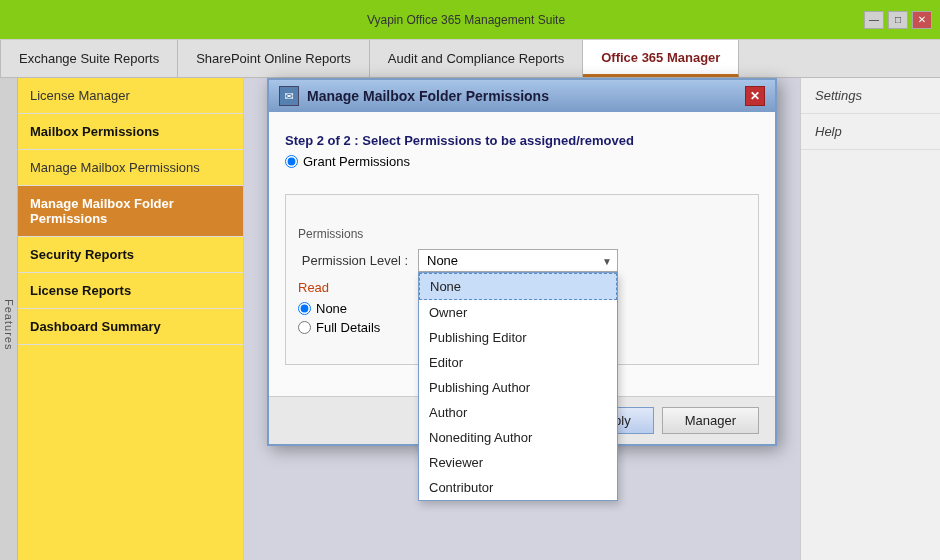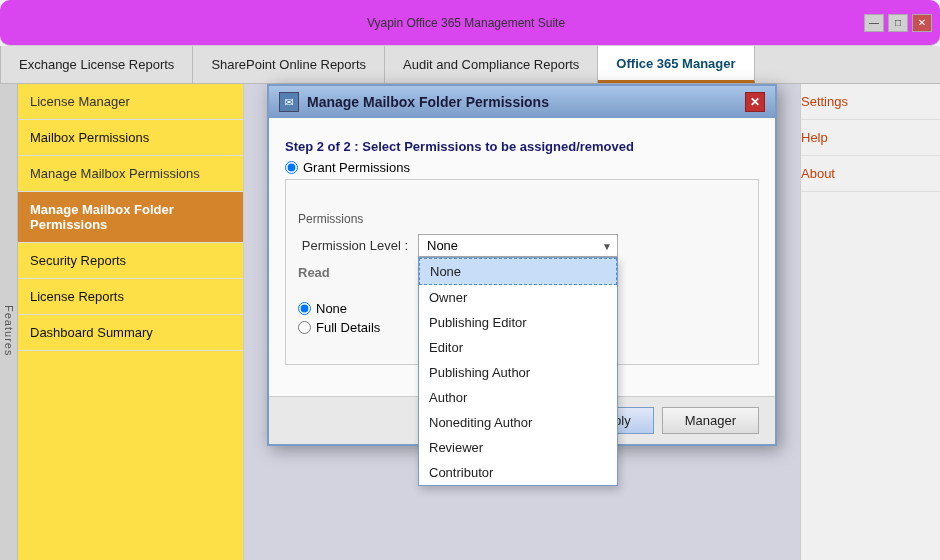--- a/index.html
+++ b/index.html
@@ -1,27 +1,26 @@
 <!DOCTYPE html>
 <html><head>
   <meta charset="utf-8">
   <style>
     * { box-sizing: border-box; margin: 0; padding: 0; font-family: 'Segoe UI', Tahoma, Geneva, Verdana, sans-serif; }
     body { width: 940px; height: 560px; overflow: hidden; background: #f0f0f0; font-size: 13px; }
 
     
     .title-bar {
-      background: #d946ef;
-      height: 46px;
+      background: #84cc16;
+      height: 40px;
       display: flex;
       align-items: center;
       justify-content: space-between;
       padding: 0 8px;
       border-bottom: 1px solid #ccc;
-      border-radius: 10px;
     }
     .title-bar-text { flex: 1; text-align: center; font-size: 12px; color: #333; }
     .title-bar-controls { display: flex; gap: 4px; }
     .title-bar-btn {
       width: 20px; height: 18px;
       background: #d0d0d0;
       border: 1px solid #aaa;
       cursor: pointer;
       font-size: 10px;
       display: flex; align-items: center; justify-content: center;
@@ -41,21 +40,21 @@
       padding: 0 18px;
       display: flex; align-items: center;
       border-right: 1px solid #bbb;
       cursor: pointer;
       font-size: 13px;
       color: #222;
       white-space: nowrap;
     }
     .nav-tab.active {
       background: #fff;
-      color: #0c4a6e;
+      color: #7f1d1d;
       border-bottom: 3px solid #c07020;
       font-weight: 600;
     }
     .nav-tab:first-child { border-left: 1px solid #bbb; }
 
     
     .content-area {
       display: flex;
       height: calc(560px - 28px - 38px);
       position: relative;
@@ -94,43 +93,44 @@
       cursor: pointer;
       border-bottom: 1px solid #ddd;
       color: #333;
       font-size: 13px;
     }
     .sidebar-item.active {
       background: #d4842a;
       color: white;
       font-weight: 600;
     }
-    .sidebar-item.bold { font-weight: 400; color: #111; }
+    .sidebar-item.bold { font-weight: 700; color: #111; }
 
     
     .main-panel {
       flex: 1;
       background: #e8e8f0;
       position: relative;
     }
 
     
     .right-bar {
       width: 140px;
       background: #f0f0f0;
       border-left: 1px solid #ccc;
       display: flex;
       flex-direction: column;
     }
     .right-bar-item {
-      padding: 10px 0;
+      padding: 10px 14px;
       border-bottom: 1px solid #ddd;
       cursor: pointer;
       font-size: 13px;
-      color: #c2410c;
+      color: #404040;
+      font-style: italic;
     }
 
     
     .modal-overlay {
       position: absolute;
       top: 0; left: 0; right: 0; bottom: 0;
       background: rgba(180,180,200,0.4);
       display: flex;
       align-items: flex-start;
       justify-content: center;
@@ -194,21 +194,21 @@
     .step-desc {
       font-size: 12px;
       color: #333;
       margin-bottom: 14px;
       line-height: 1.5;
     }
     .radio-row {
       display: flex;
       align-items: center;
       gap: 20px;
-      margin-bottom: 4px;
+      margin-bottom: 25px;
     }
     .radio-option {
       display: flex;
       align-items: center;
       gap: 5px;
       font-size: 13px;
       cursor: pointer;
     }
     .radio-option input[type="radio"] { cursor: pointer; }
     .permissions-section {
@@ -283,23 +283,23 @@
 
     .two-col {
       display: flex;
       gap: 16px;
     }
     .col-section {
       flex: 1;
     }
     .col-section-title {
       font-size: 13px;
-      font-weight: 700;
-      color: #737373;
-      margin-bottom: 21px;
+      font-weight: 400;
+      color: #c2410c;
+      margin-bottom: 6px;
     }
     .radio-stack {
       display: flex;
       flex-direction: column;
       gap: 4px;
     }
     .radio-stack-item {
       display: flex;
       align-items: center;
       gap: 5px;
@@ -336,21 +336,21 @@
   <div style="width:60px"></div>
   <span class="title-bar-text">Vyapin Office 365 Management Suite</span>
   <div class="title-bar-controls">
     <div class="title-bar-btn">—</div>
     <div class="title-bar-btn">□</div>
     <div class="title-bar-btn close">✕</div>
   </div>
 </div>
 
 <div class="main-nav">
-  <div class="nav-tab">Exchange License Reports</div>
+  <div class="nav-tab">Exchange Suite Reports</div>
   <div class="nav-tab">SharePoint Online Reports</div>
   <div class="nav-tab">Audit and Compliance Reports</div>
   <div class="nav-tab active">Office 365 Manager</div>
 </div>
 
 <div class="content-area">
 
   <div class="sidebar">
     <div style="display:flex; height:100%;">
       <div class="features-tab">Features</div>
@@ -465,16 +465,15 @@
           <button class="footer-btn primary">Apply</button>
           <button class="footer-btn">Manager</button>
         </div>
       </div>
     </div>
   </div>
 
   <div class="right-bar">
     <div class="right-bar-item">Settings</div>
     <div class="right-bar-item">Help</div>
-    <div class="right-bar-item">About</div>
   </div>
 
 </div>
 
 </body></html>

